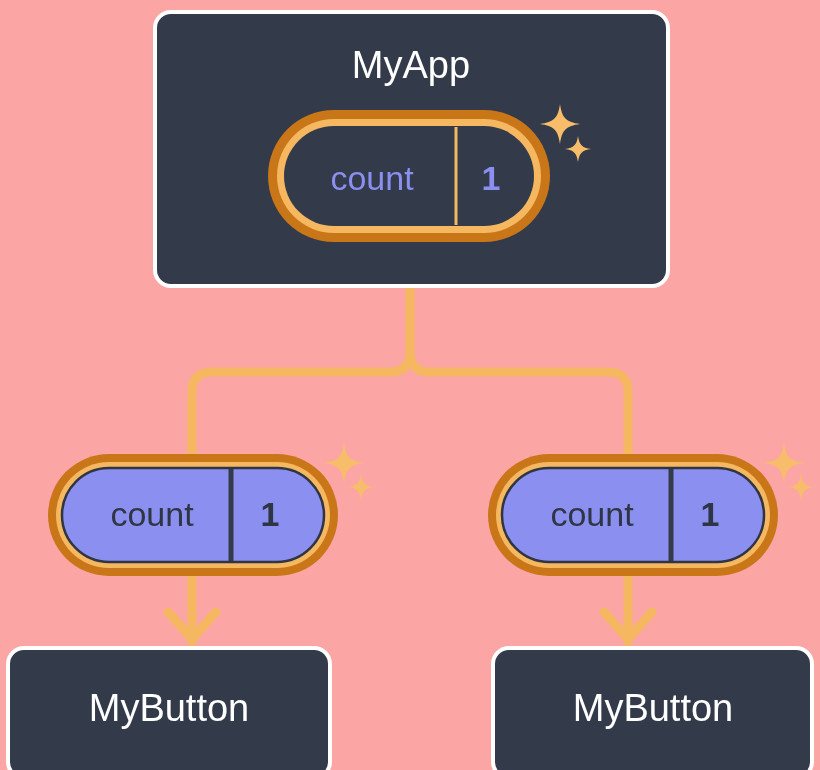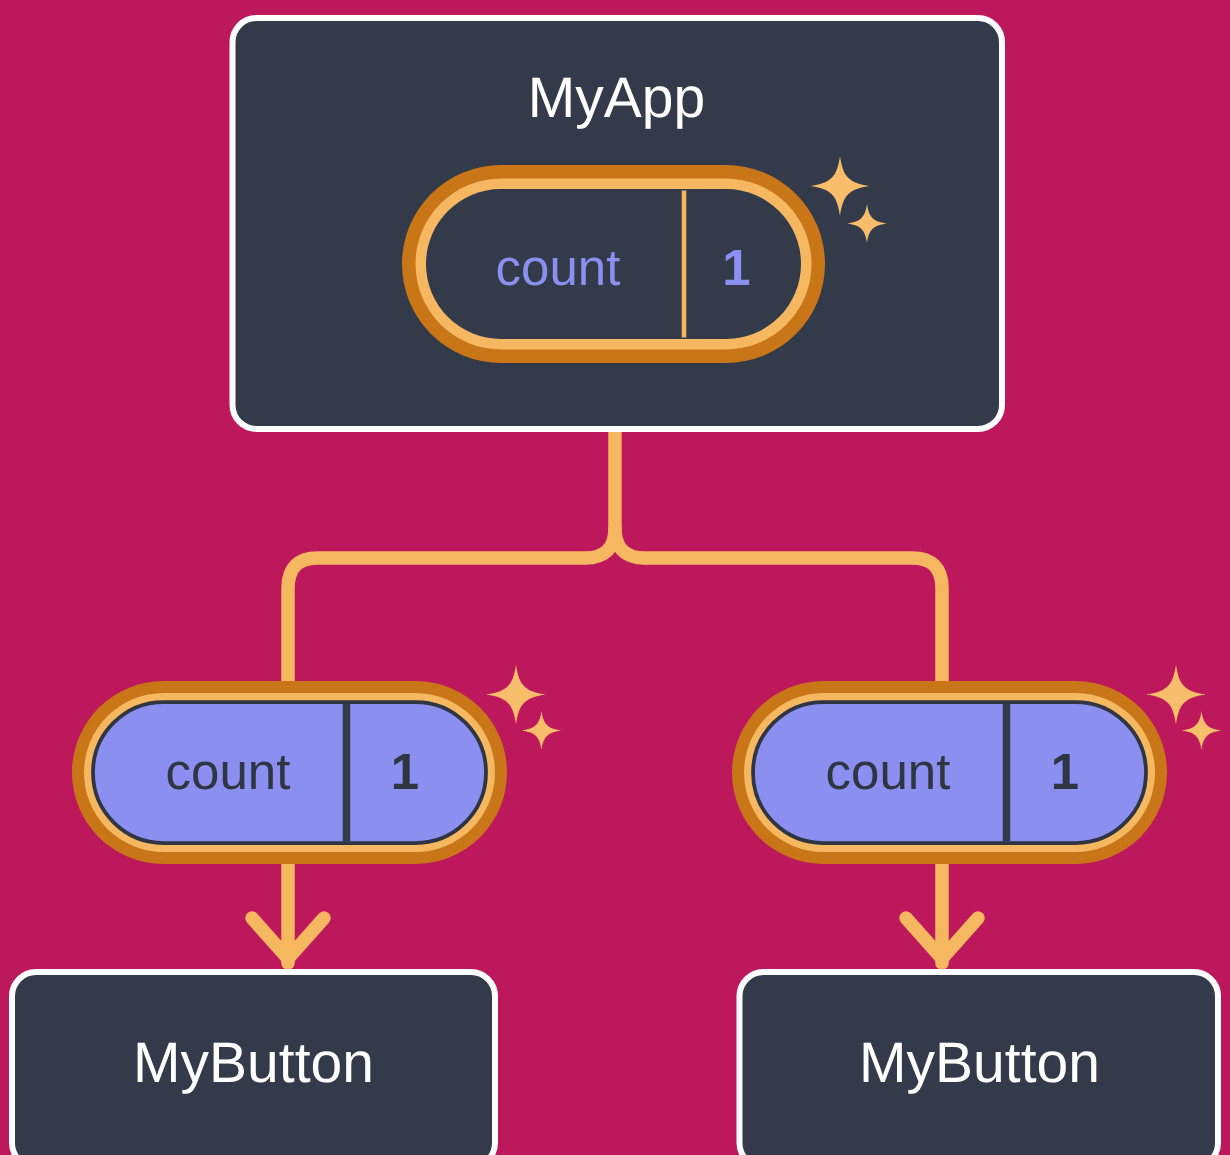--- a/index.html
+++ b/index.html
@@ -4,21 +4,21 @@
 <style>
   html, body {
     margin: 0;
     padding: 0;
     background: #4b6670;
   }
   #stage {
     position: relative;
     width: 820px;
     height: 770px;
-    background: #be185d;
+    background: #fca5a5;
     overflow: hidden;
     font-family: "Liberation Sans", "DejaVu Sans", sans-serif;
   }
   #diagram {
     position: absolute;
     inset: 0;
     display: block;
   }
   .node-label {
     font-family: "Liberation Sans", "DejaVu Sans", sans-serif;

